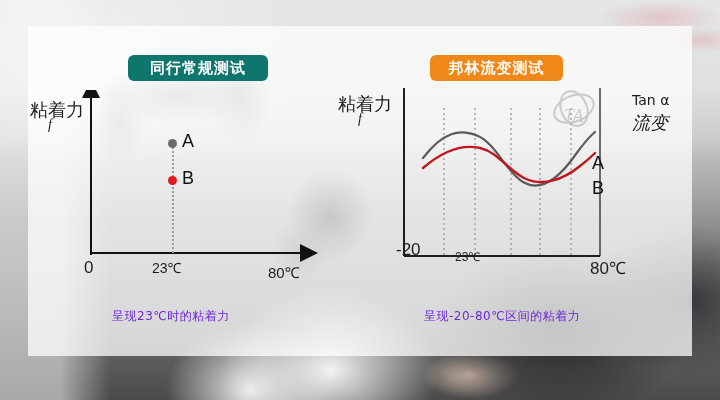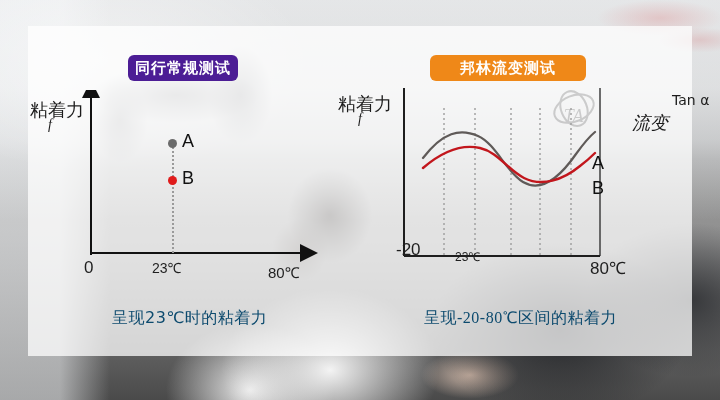--- a/index.html
+++ b/index.html
@@ -41,33 +41,33 @@
       background:radial-gradient(ellipse 300px 160px at 100px 60px, rgba(255,255,255,.5), rgba(255,255,255,0) 70%);}
 
   
   .panel{position:absolute;left:28px;top:26px;width:664px;height:330px;
       background:rgba(255,255,255,.74);}
 
   
   .badge{position:absolute;border-radius:6px;color:#fff;
       font-size:15px;letter-spacing:1px;line-height:26px;text-align:center;height:26px;
       font-family:"DejaVu Sans","Liberation Sans",sans-serif;font-weight:bold;}
-  #badge-left{left:128px;top:55px;width:110px;background:#4c1d95;}
-  #badge-right{left:430px;top:55px;width:156px;background:#ef8818;}
+  #badge-left{left:128px;top:55px;width:140px;background:#0f766e;}
+  #badge-right{left:430px;top:55px;width:133px;background:#ef8818;}
 
   
   .ax-label{position:absolute;color:#1c1c1c;font-size:18px;
       font-family:"DejaVu Sans","Liberation Sans",sans-serif;white-space:nowrap;}
   .ax-num{position:absolute;color:#1f1f1f;font-size:17px;
       font-family:"Liberation Sans",sans-serif;white-space:nowrap;}
   .ax-num-sm{position:absolute;color:#1f1f1f;font-size:12px;
       font-family:"Liberation Sans",sans-serif;white-space:nowrap;}
   .pt-label{position:absolute;color:#111;font-size:18px;
       font-family:"Liberation Sans",sans-serif;}
-  .caption{position:absolute;color:#0c4a6e;font-size:16px;letter-spacing:.5px;
+  .caption{position:absolute;color:#6d28d9;font-size:12px;letter-spacing:.5px;
       font-family:"DejaVu Sans","Liberation Sans",sans-serif;white-space:nowrap;}
 
   
   .dot{position:absolute;width:9px;height:9px;border-radius:50%;}
   .vdots{position:absolute;width:0;border-left:2px dotted #9a9a9a;}
 
   
   .wm{position:absolute;left:548px;top:88px;width:52px;height:48px;opacity:.22;}
 </style>
 </head>
@@ -106,21 +106,21 @@
   <div class="ax-num" style="left:152px;top:258px;font-size:14px;">23℃</div>
   <div class="ax-num" style="left:268px;top:262px;font-size:15px;">80℃</div>
 
   <div class="caption" style="left:112px;top:308px;">呈现23℃时的粘着力</div>
 
   <div id="badge-right" class="badge">邦林流变测试</div>
 
   <div class="ax-label" style="left:338px;top:92px;">粘着力</div>
   <div class="ax-label" style="left:358px;top:111px;font-style:italic;font-family:'Liberation Serif',serif;font-size:14px;">f</div>
 
-  <div class="ax-label" style="left:632px;top:92px;font-size:14px;margin-left:40px;">Tan α</div>
+  <div class="ax-label" style="left:632px;top:92px;font-size:14px;">Tan α</div>
   <div class="ax-label" style="left:632px;top:111px;font-style:italic;">流变</div>
 
   <svg class="wm" viewBox="0 0 60 56">
     <ellipse cx="30" cy="24" rx="24" ry="15" fill="none" stroke="#3a3a3a" stroke-width="2.4" transform="rotate(-22 30 24)"></ellipse>
     <ellipse cx="30" cy="24" rx="15" ry="21" fill="none" stroke="#3a3a3a" stroke-width="2.4" transform="rotate(-22 30 24)"></ellipse>
     <text x="18" y="40" font-family="Liberation Serif,serif" font-style="italic" font-size="21" fill="#3a3a3a">TA</text>
   </svg>
 
   <svg style="position:absolute;left:398px;top:88px;" width="222" height="178">
 
@@ -141,15 +141,15 @@
     <path d="M25,80 C46,62 64,56 82,60 C100,64 110,82 126,90 C144,99 165,92 182,78 C190,72 194,68 197,65" fill="none" stroke="#c2161c" stroke-width="2.4" stroke-linecap="round"></path>
   </svg>
 
   <div class="pt-label" style="left:592px;top:153px;">A</div>
   <div class="pt-label" style="left:592px;top:178px;">B</div>
 
   <div class="ax-num" style="left:396px;top:240px;">-20</div>
   <div class="ax-num-sm" style="left:455px;top:248px;">23℃</div>
   <div class="ax-num" style="left:590px;top:256px;">80℃</div>
 
-  <div class="caption" style="left:424px;top:308px;font-family:Liberation Serif, serif;">呈现-20-80℃区间的粘着力</div>
+  <div class="caption" style="left:424px;top:308px;">呈现-20-80℃区间的粘着力</div>
 
 </div>
 
 </body></html>

